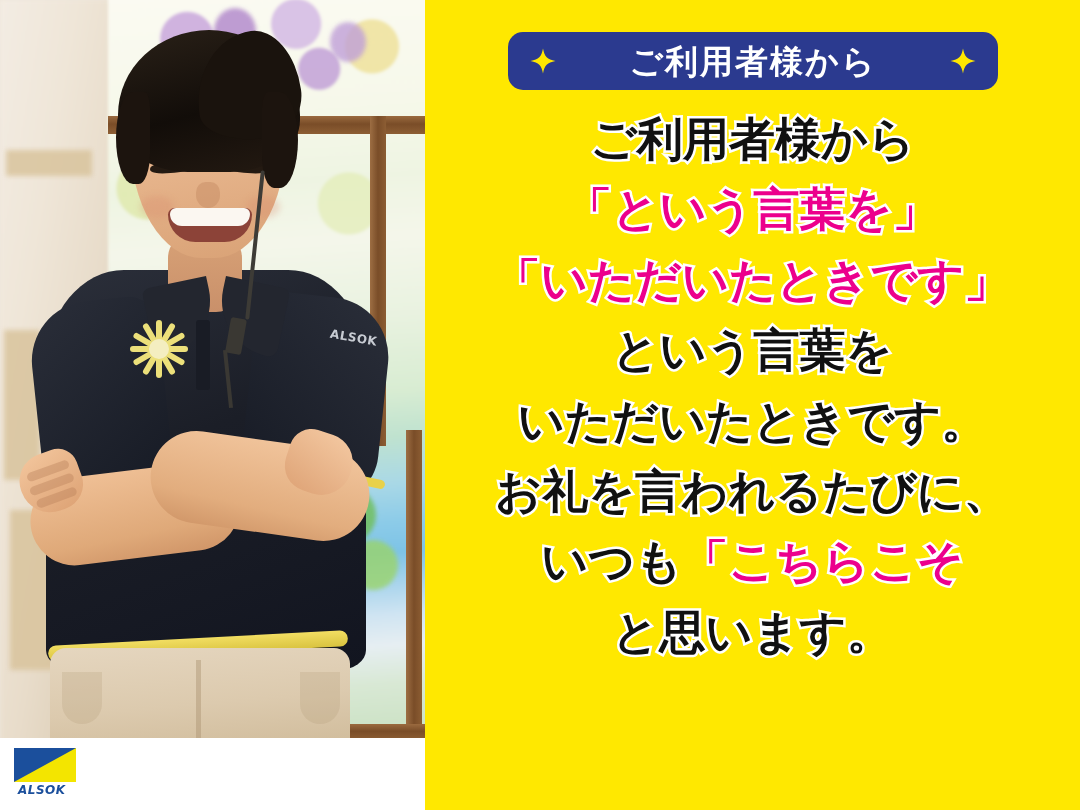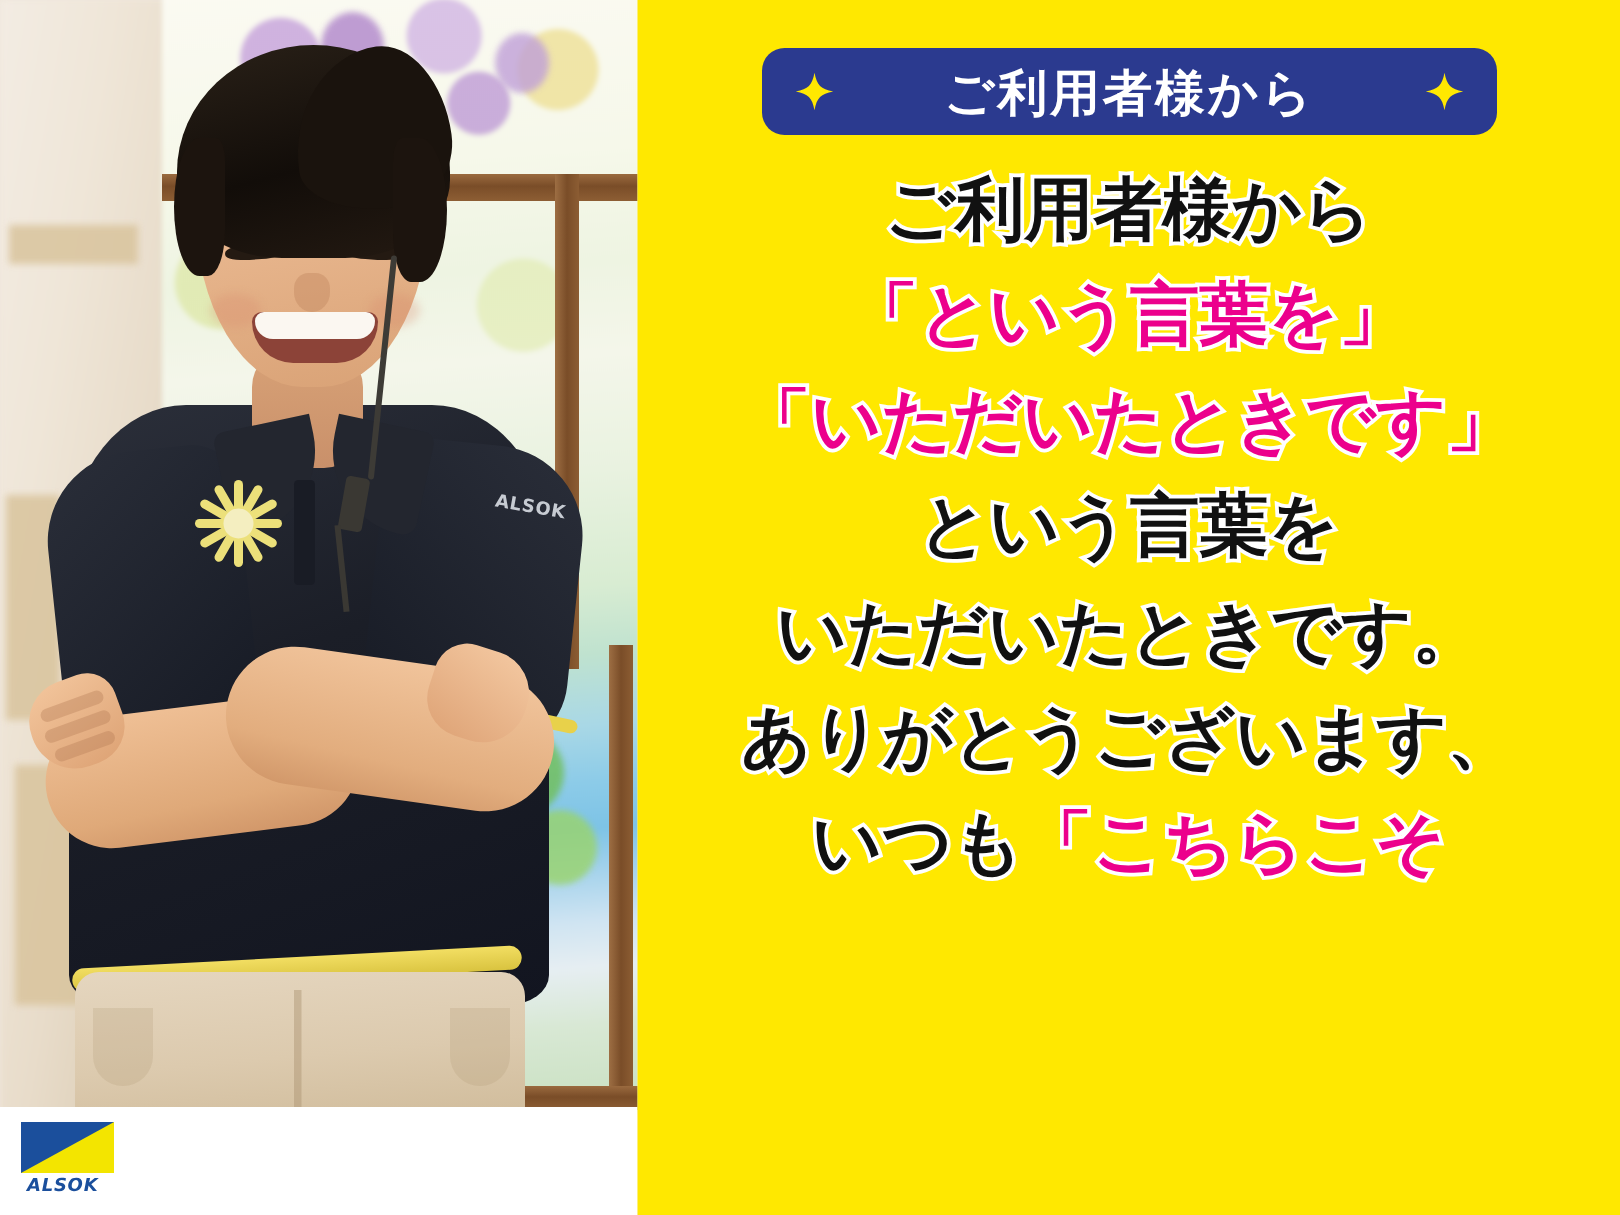--- a/index.html
+++ b/index.html
@@ -599,18 +599,19 @@
         <path d="M50 2 C56 34 66 44 98 50 C66 56 56 66 50 98 C44 66 34 56 2 50 C34 44 44 34 50 2 Z" fill="#ffe800"></path>
       </svg>
     </div>
 
     <div class="quote-block">
       <div class="qline"><span class="blk">ご利用者様から</span></div>
       <div class="qline"><span class="mag">「という言葉を」</span></div>
       <div class="qline"><span class="mag">「いただいたときです」</span></div>
       <div class="qline"><span class="blk">という言葉を</span></div>
       <div class="qline"><span class="blk">いただいたときです。</span></div>
-      <div class="qline"><span class="blk">ありがとうございます、</span></div>
+      <div class="qline"><span class="blk">お礼を言われるたびに、</span></div>
       <div class="qline"><span class="blk">いつも</span><span class="mag">「こちらこそ</span></div>
+      <div class="qline"><span class="blk">と思います。</span></div>
     </div>
   </div>
 
 </div>
 
 </body></html>

